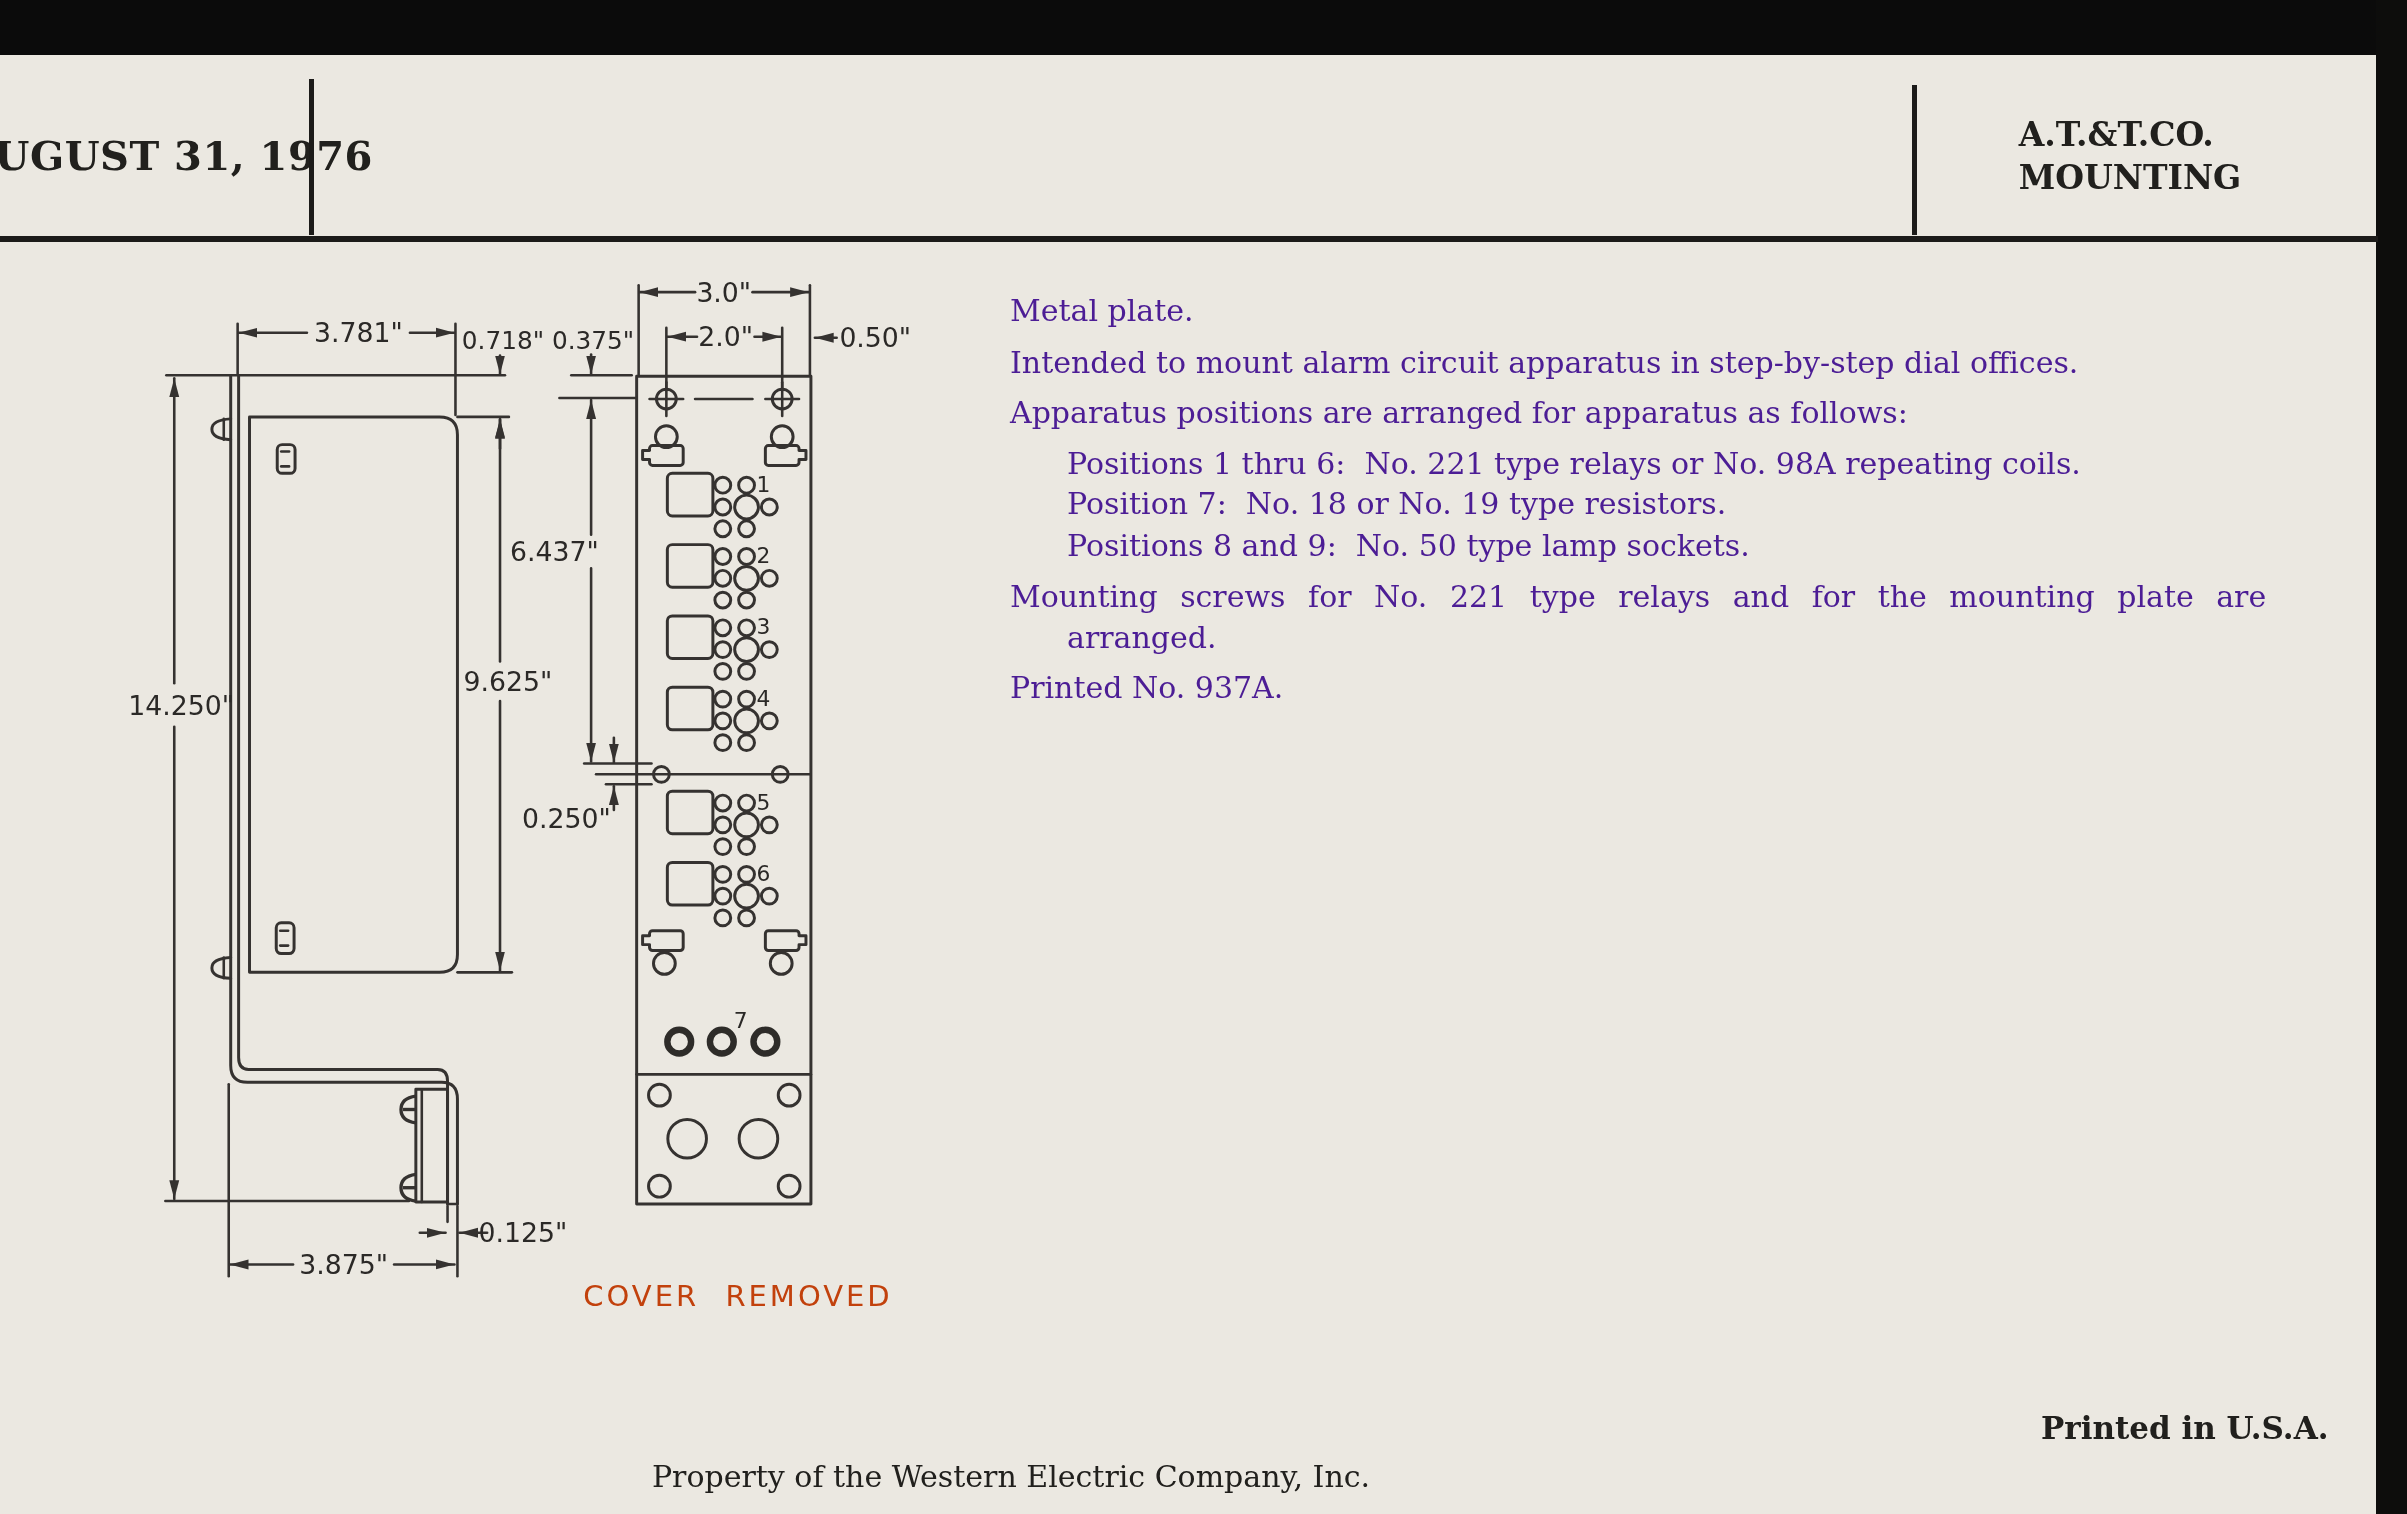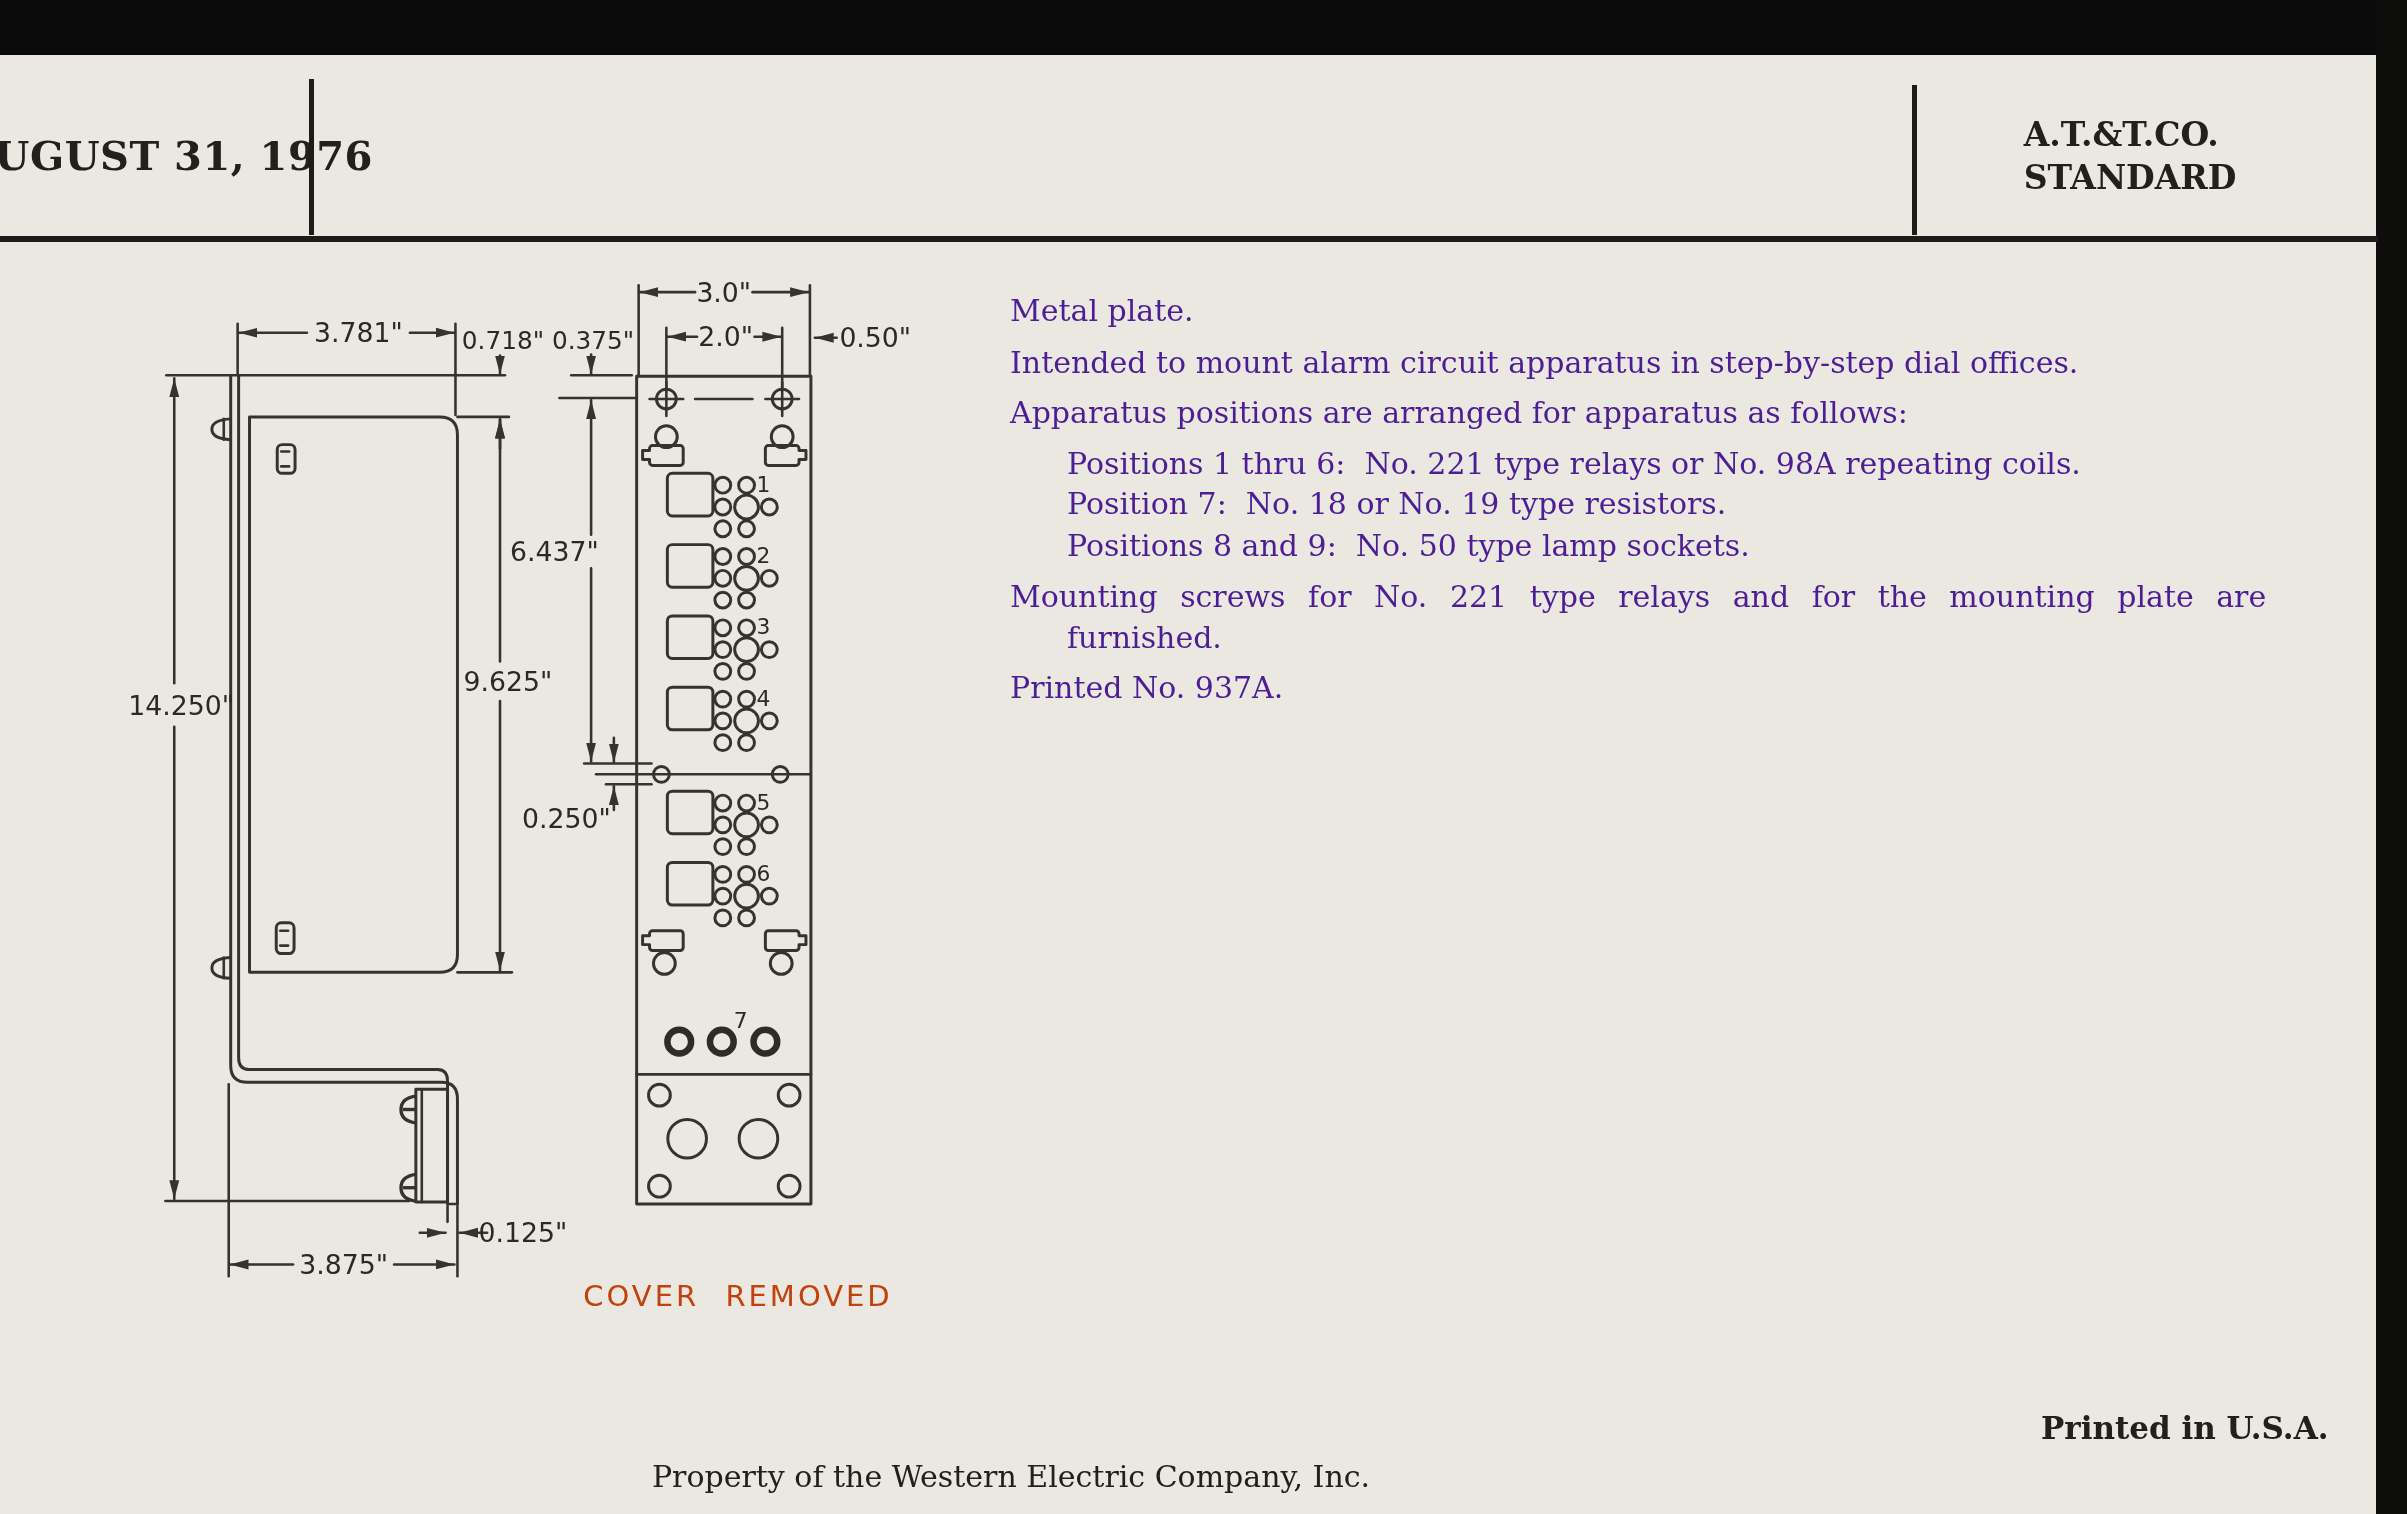--- a/index.html
+++ b/index.html
@@ -41,34 +41,34 @@
 <body>
 
 <div class="page">
 
   <div class="scanbar-top"></div>
   <div class="scanbar-right"></div>
 
   <div class="hdr-date">AUGUST 31, 1976</div>
   <div class="hdr-standard">
     <div>A.T.&amp;T.CO.</div>
-    <div>STANDARD</div>
+    <div>MOUNTING</div>
   </div>
   <div class="hdr-div d1"></div>
   <div class="hdr-div d2"></div>
   <div class="hdr-rule"></div>
 
   <div class="note ind0" style="top:293px">Metal plate.</div>
   <div class="note ind0" style="top:345px">Intended to mount alarm circuit apparatus in step-by-step dial offices.</div>
   <div class="note ind0" style="top:395px">Apparatus positions are arranged for apparatus as follows:</div>
   <div class="note ind1" style="top:446px">Positions 1 thru 6:  No. 221 type relays or No. 98A repeating coils.</div>
   <div class="note ind1" style="top:486px">Position 7:  No. 18 or No. 19 type resistors.</div>
   <div class="note ind1" style="top:528px">Positions 8 and 9:  No. 50 type lamp sockets.</div>
   <div class="note ind0 wide" style="top:579px">Mounting screws for No. 221 type relays and for the mounting plate are</div>
-  <div class="note ind1" style="top:620px">furnished.</div>
+  <div class="note ind1" style="top:620px">arranged.</div>
   <div class="note ind0" style="top:670px">Printed No. 937A.</div>
 
   <svg class="drawing" width="2408" height="1515" viewBox="0 0 2432 1530">
     <defs>
       <marker id="arr" markerWidth="20" markerHeight="12" refX="19" refY="6" orient="auto" markerUnits="userSpaceOnUse">
         <path d="M0,1 L19,6 L0,11 Z" fill="#353230"></path>
       </marker>
     </defs>
 
     <g>

